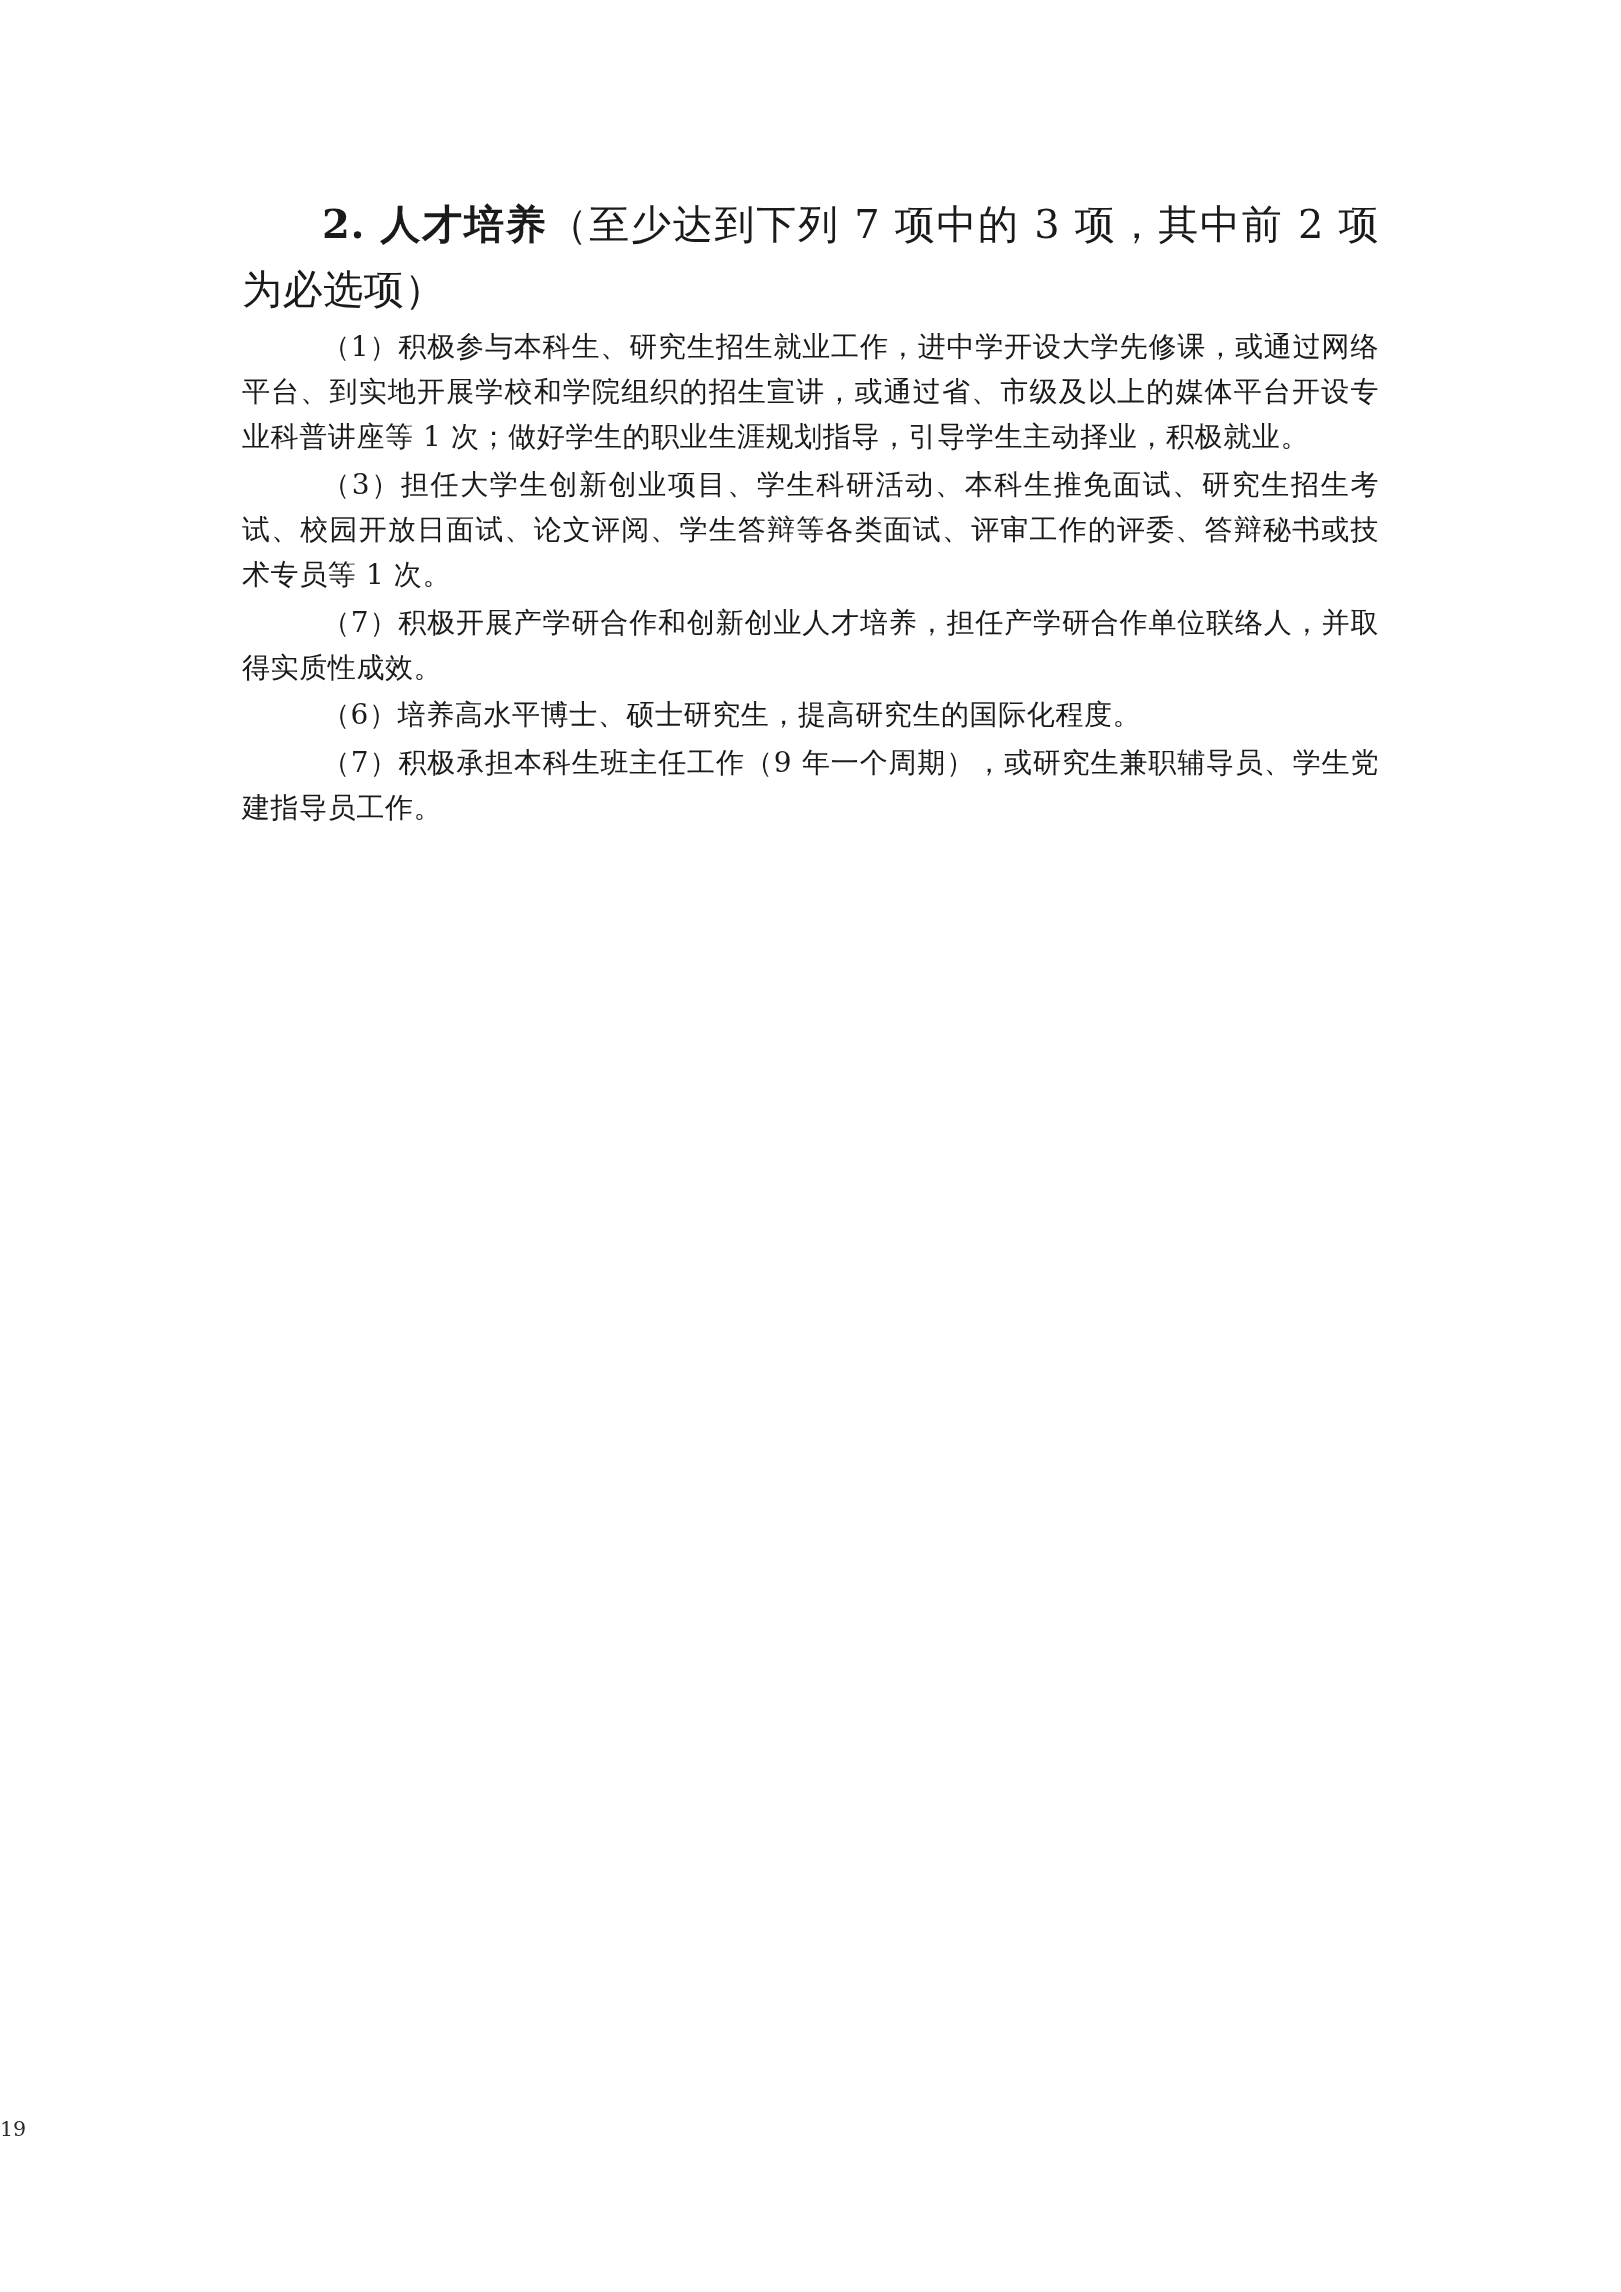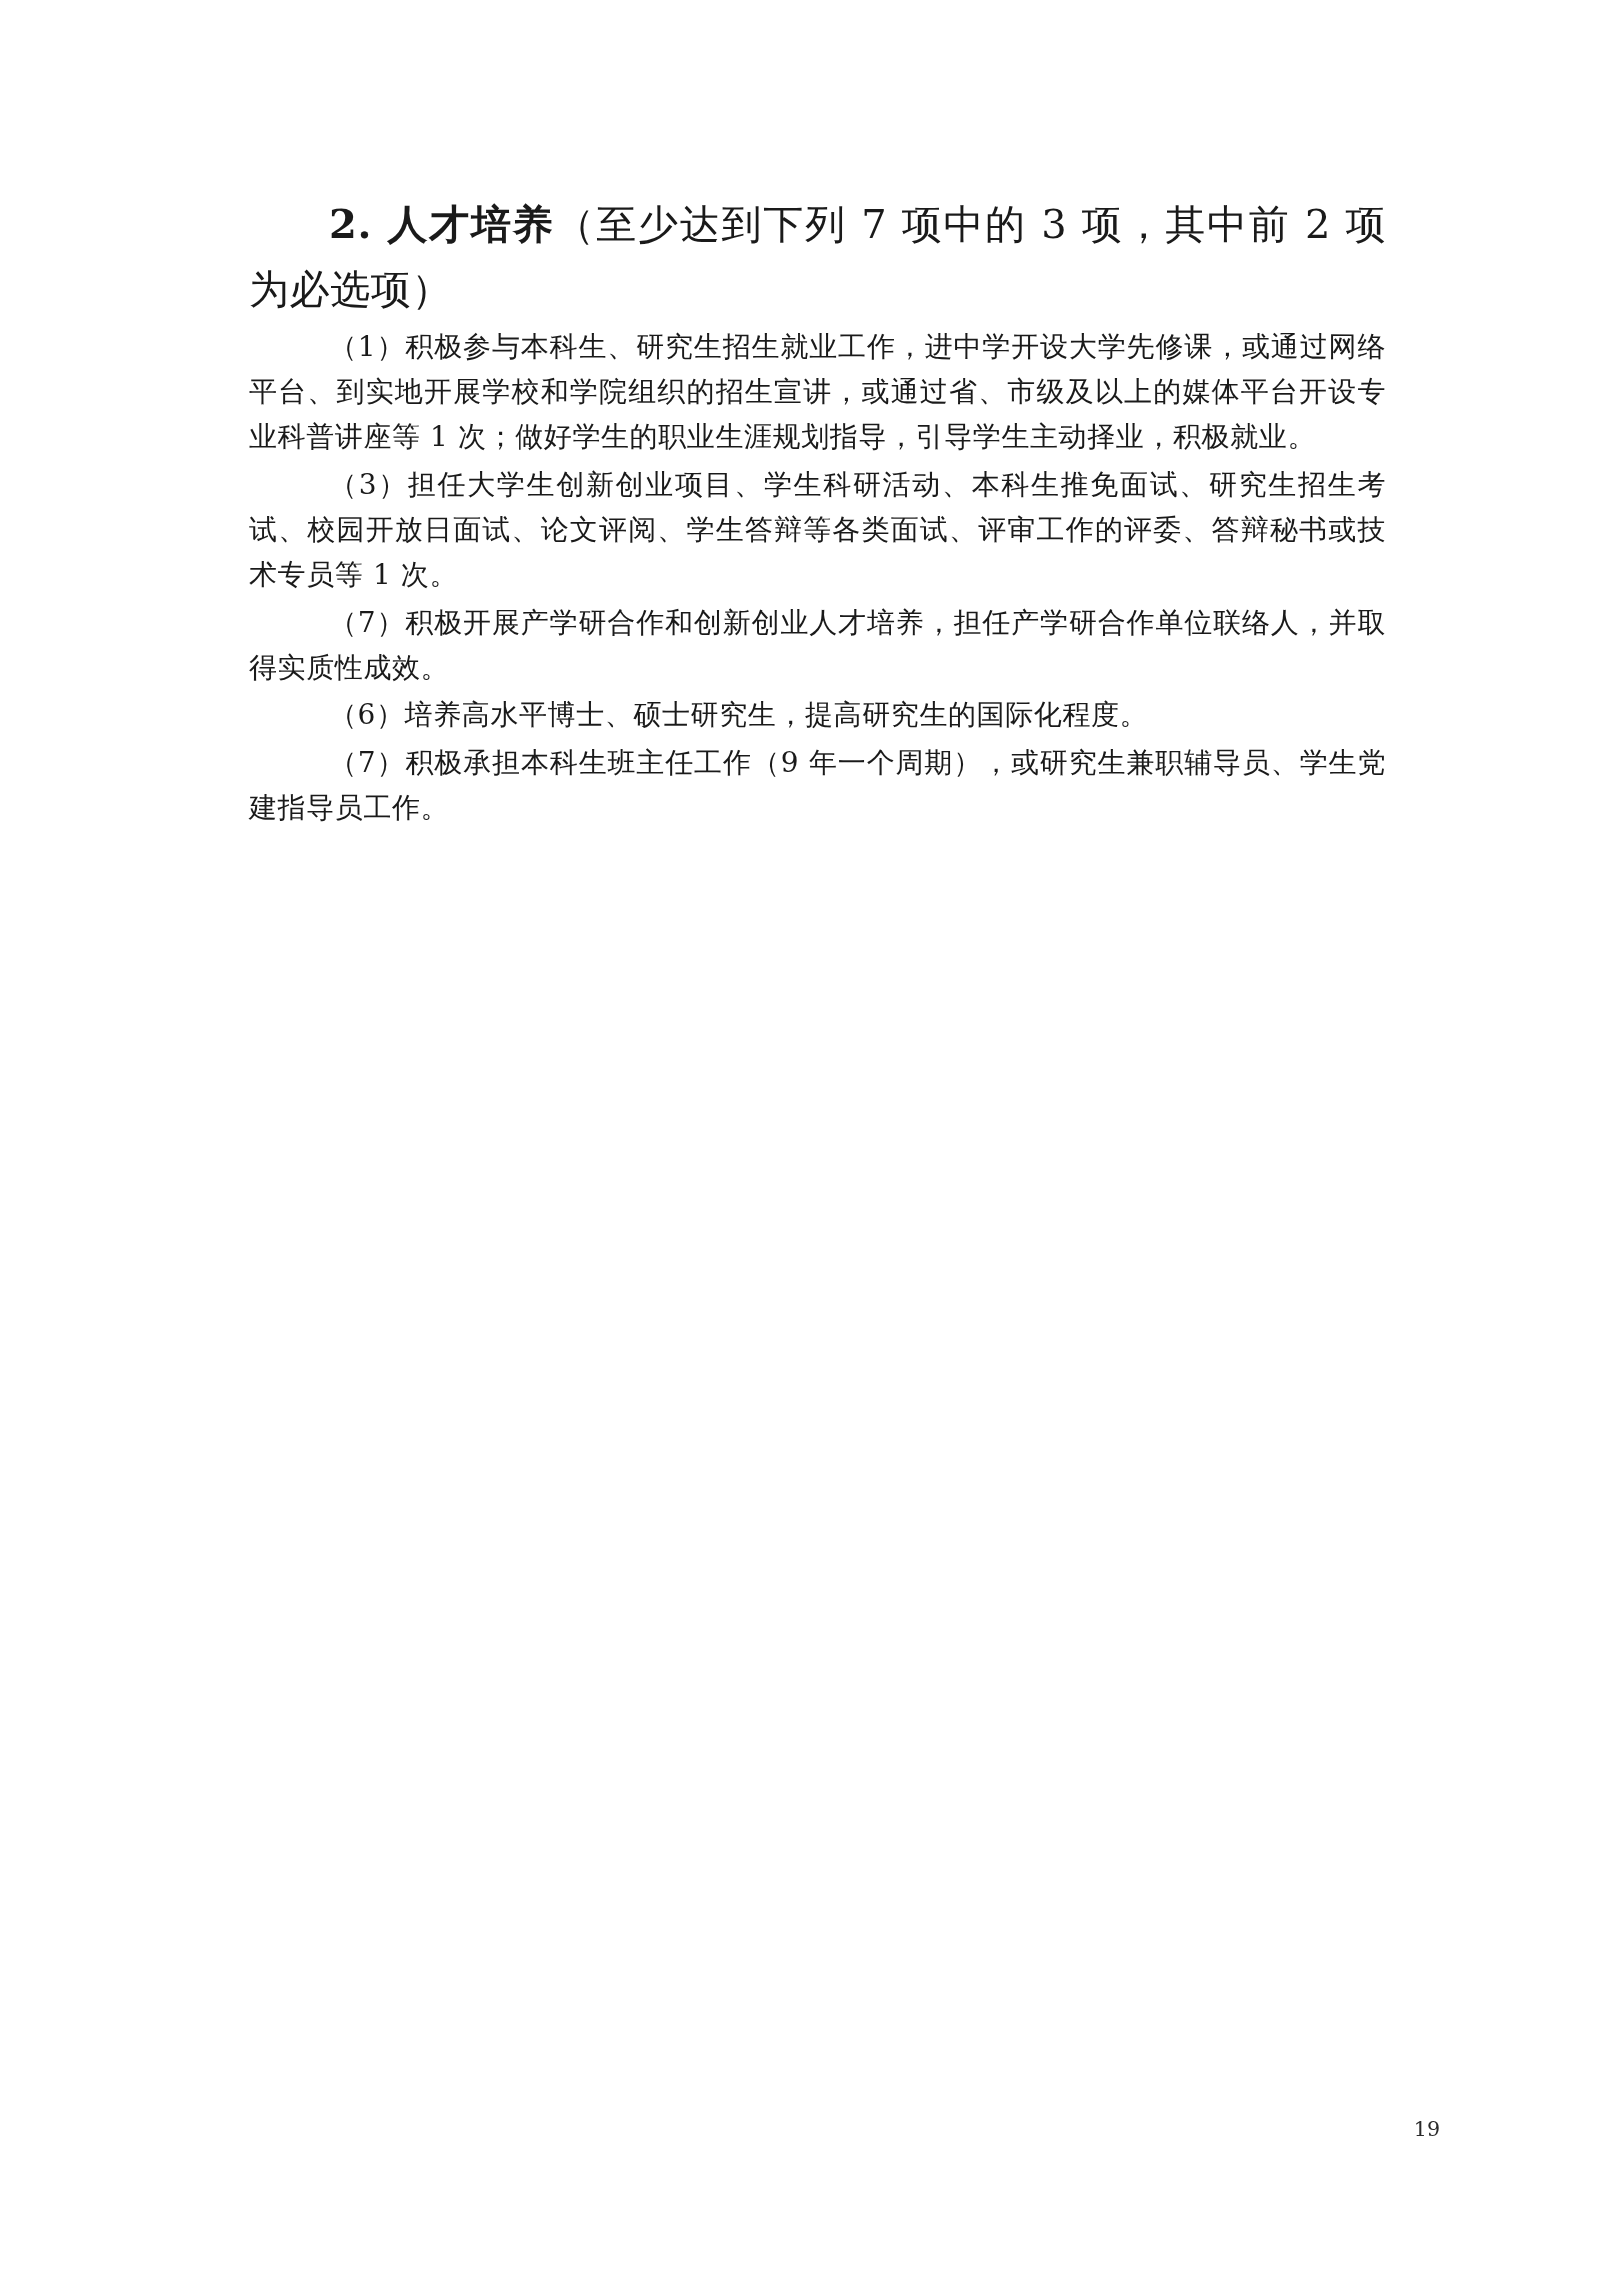--- a/index.html
+++ b/index.html
@@ -9,21 +9,20 @@
   }
   .page {
     width: 1433px;
     height: 2293px;
     position: relative;
     background: #ffffff;
     box-sizing: border-box;
     font-family: "DejaVu Serif", "Liberation Serif", serif;
     color: #1a1a1a;
     overflow: hidden;
-    margin-left: 7px;
   }
   .content {
     position: absolute;
     left: 242px;
     top: 192px;
     width: 1137px;
   }
   .para {
     font-size: 28px;
     line-height: 1.62;
@@ -46,21 +45,21 @@
   }
   .heading .hd-label {
     font-weight: bold;
     font-family: "DejaVu Serif", "Liberation Serif", serif;
   }
   .page-number {
     position: absolute;
     left: 0;
     right: 0;
     top: 2117px;
-    text-align: right;
+    text-align: left;
     font-size: 20.6px;
     color: #2a2a2a;
     font-family: "DejaVu Serif", "Liberation Serif", serif;
   }
 </style>
 </head>
 <body>
 
 <div class="page">
   <div class="content">

